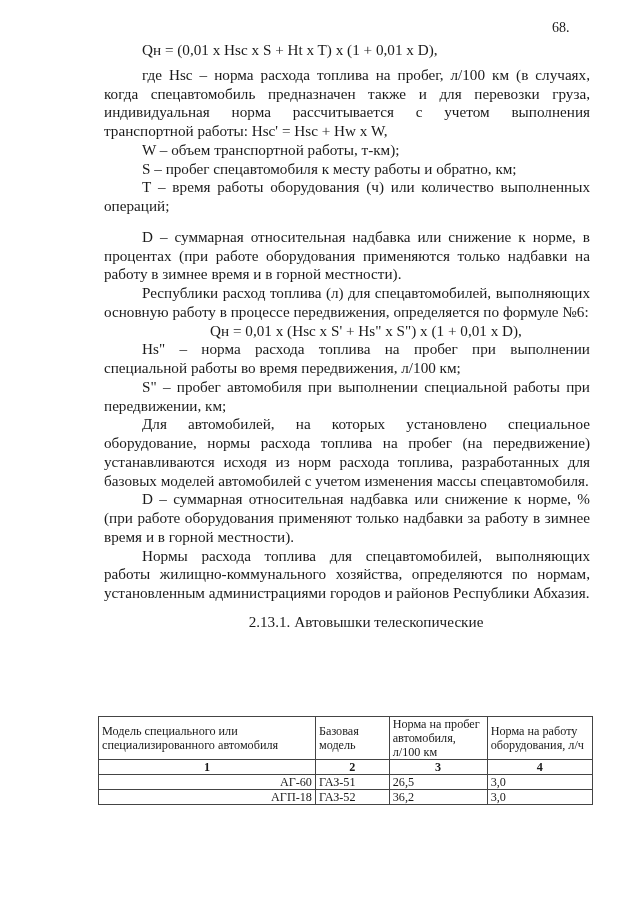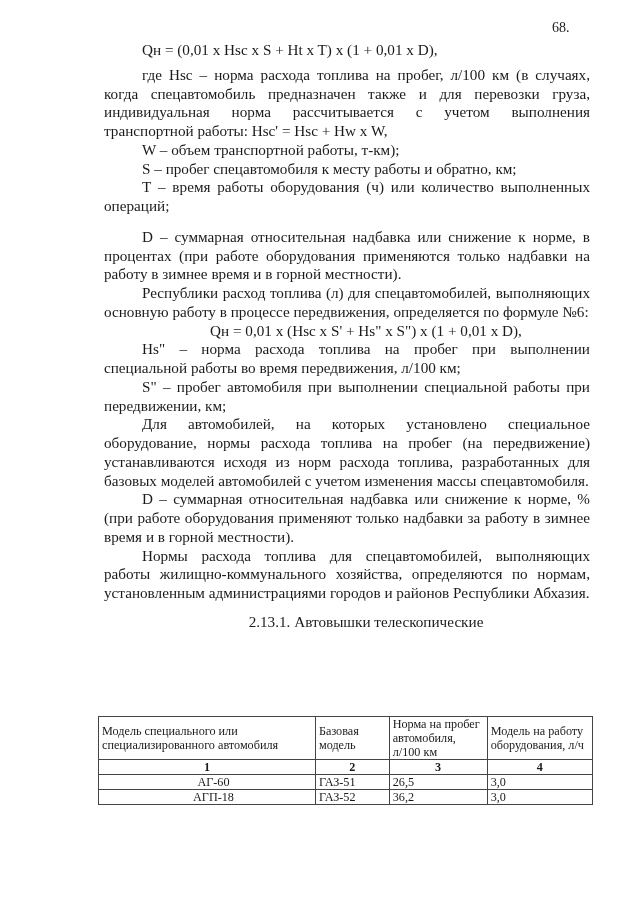--- a/index.html
+++ b/index.html
@@ -73,21 +73,21 @@
     }
     table.norms tr.num-row td {
       font-weight: bold;
       text-align: center;
       height: 13px;
     }
     table.norms tr.data-row td {
       height: 13px;
     }
     table.norms td.c { text-align: left; }
-    table.norms td.l { text-align: center; padding-left: 16px; }
+    table.norms td.l { text-align: right; padding-left: 16px; }
     .col1 { width: 206px; }
     .col2 { width: 70px; }
     .col3 { width: 93px; }
     .col4 { width: 100px; }
   </style>
 </head>
 <body>
 
 <div class="page-number">68.</div>
 
@@ -113,21 +113,21 @@
     <col class="col1">
       <col class="col2">
       <col class="col3">
       <col class="col4">
   </colgroup>
   <thead>
     <tr>
       <th>Модель специального или специализированного автомобиля</th>
       <th>Базовая модель</th>
       <th>Норма на пробег автомобиля, л/100 км</th>
-      <th>Модель на работу оборудования, л/ч</th>
+      <th>Норма на работу оборудования, л/ч</th>
     </tr>
   </thead>
   <tbody>
     <tr class="num-row">
       <td>1</td>
       <td>2</td>
       <td>3</td>
       <td>4</td>
     </tr>
     <tr class="data-row">

